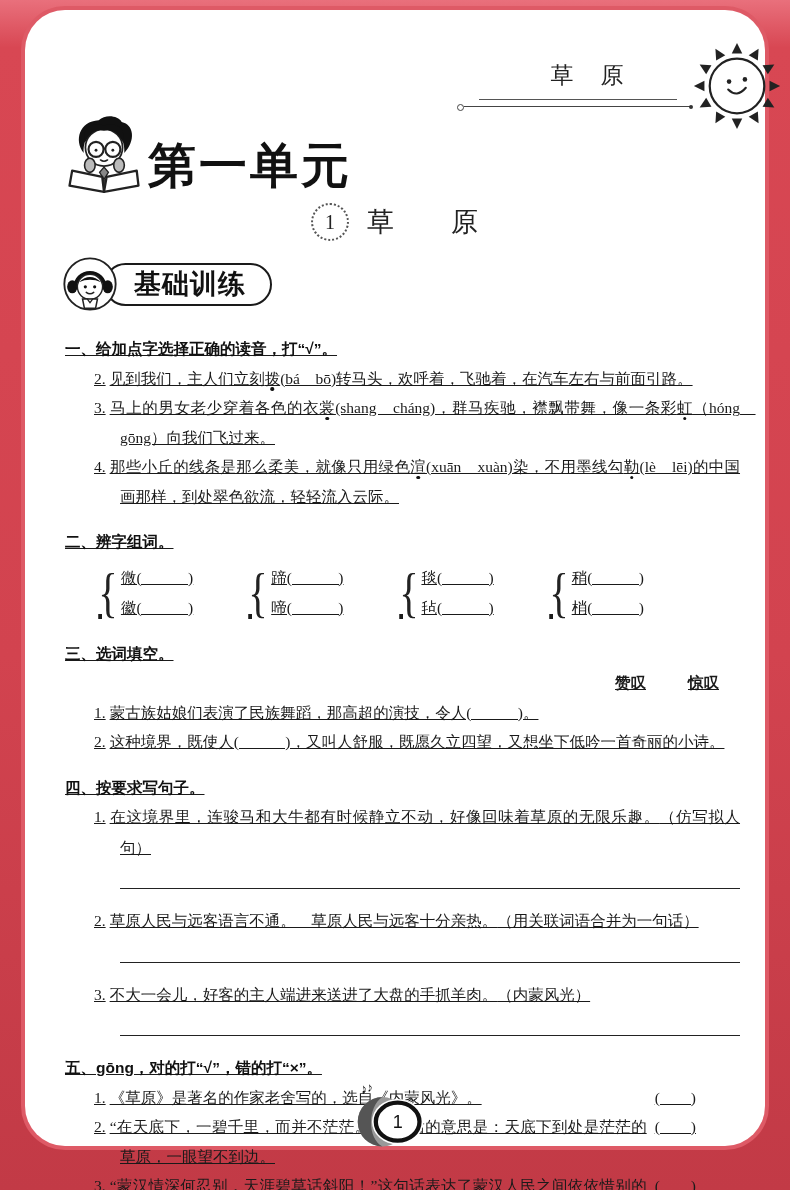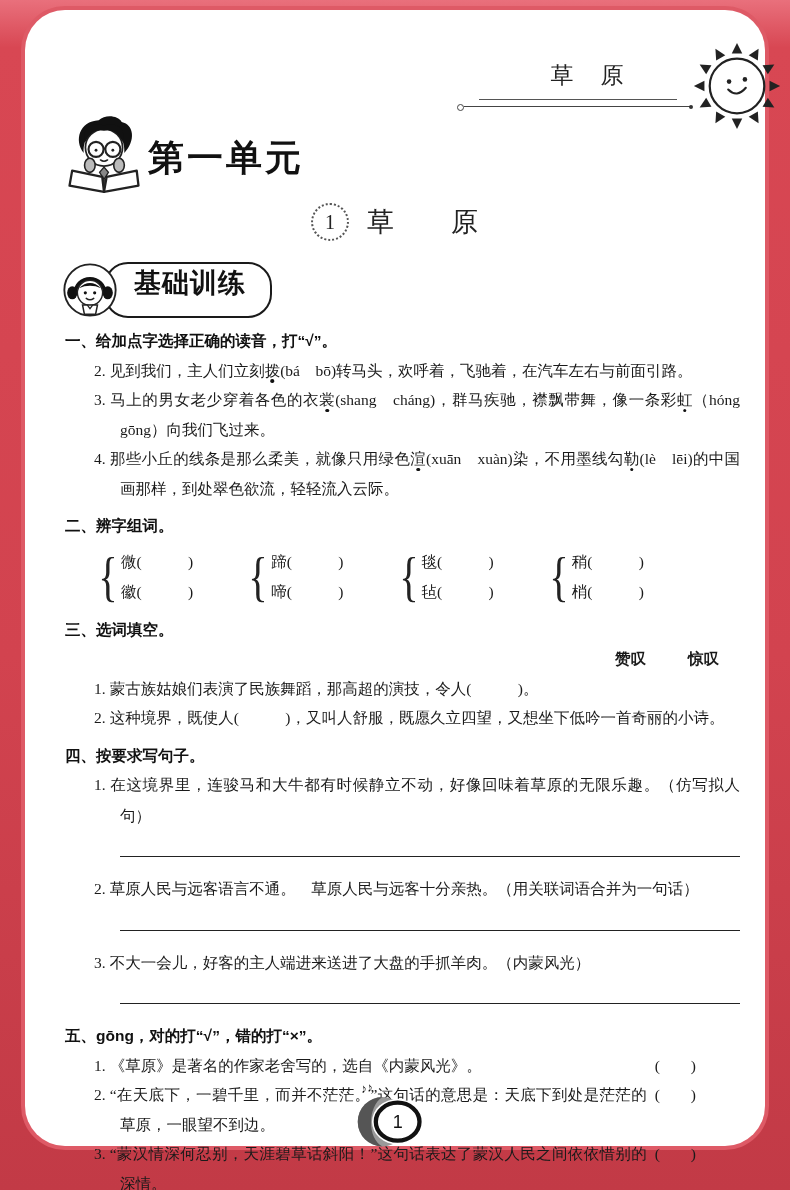--- a/index.html
+++ b/index.html
@@ -13,34 +13,34 @@
              font-size:23px;letter-spacing:2px;color:#222;}
   .hdr-line1{position:absolute;left:479px;top:99px;width:198px;border-top:1.5px solid #555;}
   .hdr-line2{position:absolute;left:464px;top:106px;width:226px;border-top:1.2px solid #444;}
   .hdr-line2::before{content:"";position:absolute;left:-7px;top:-3.5px;width:5px;height:5px;
              border:1px solid #444;border-radius:50%;background:#fff;}
   .hdr-line2::after{content:"";position:absolute;right:-3px;top:-2.5px;width:4px;height:4px;
              background:#333;border-radius:50%;}
   .sun{position:absolute;left:693px;top:42px;width:88px;height:88px;}
   .boy{position:absolute;left:58px;top:114px;width:92px;height:84px;}
   .unit-title{position:absolute;left:148px;top:134px;font-family:"Liberation Sans",sans-serif;
-             font-weight:700;font-size:36px;letter-spacing:3px;color:#111;}
+             font-weight:700;font-size:48px;letter-spacing:3px;color:#111;}
   .lesson-row{position:absolute;left:0;right:0;top:203px;display:flex;justify-content:center;
              align-items:center;gap:18px;}
   .lesson-circle{width:34px;height:34px;border:2px dotted #555;border-radius:50%;
              display:flex;align-items:center;justify-content:center;font-size:20px;color:#222;}
   .lesson-title{font-size:27px;font-weight:500;color:#222;letter-spacing:1px;}
-  .badge-row{position:absolute;left:62px;top:262px;display:flex;}
+  .badge-row{position:absolute;left:62px;top:256px;display:flex;align-items:center;}
   .girl{width:56px;height:56px;position:relative;z-index:2;}
   .badge-pill{margin-left:-14px;border:2.5px solid #1a1a1a;border-radius:24px;background:#fff;
              padding:1px 24px 2px 28px;font-family:"Liberation Sans",sans-serif;font-weight:700;
              font-size:27px;letter-spacing:1px;color:#111;}
   
   .content{position:absolute;left:65px;top:318px;right:50px;font-size:15.5px;line-height:29.5px;}
-  .sec{margin:8px 0 5px 0;}
+  .sec{margin:16px 0 5px 0;text-decoration:underline;}
   .sec-title{font-family:"Liberation Sans",sans-serif;font-weight:700;font-size:15.5px;color:#111;}
   .item{margin-left:29px;padding-left:26px;text-indent:-26px;text-align:justify;}
   .num{margin-right:4px;}
   .dot{position:relative;}
   .dot::after{content:"";position:absolute;left:50%;transform:translateX(-50%);bottom:-4px;
              width:3.5px;height:3.5px;background:#111;border-radius:50%;}
   .brace-row{display:flex;gap:52px;margin:6px 0 2px 30px;}
   .bgroup{display:flex;align-items:center;}
   .brace{font-size:54px;line-height:60px;font-weight:400;color:#222;transform:scaleX(.75);}
   .bcol{display:flex;flex-direction:column;}

